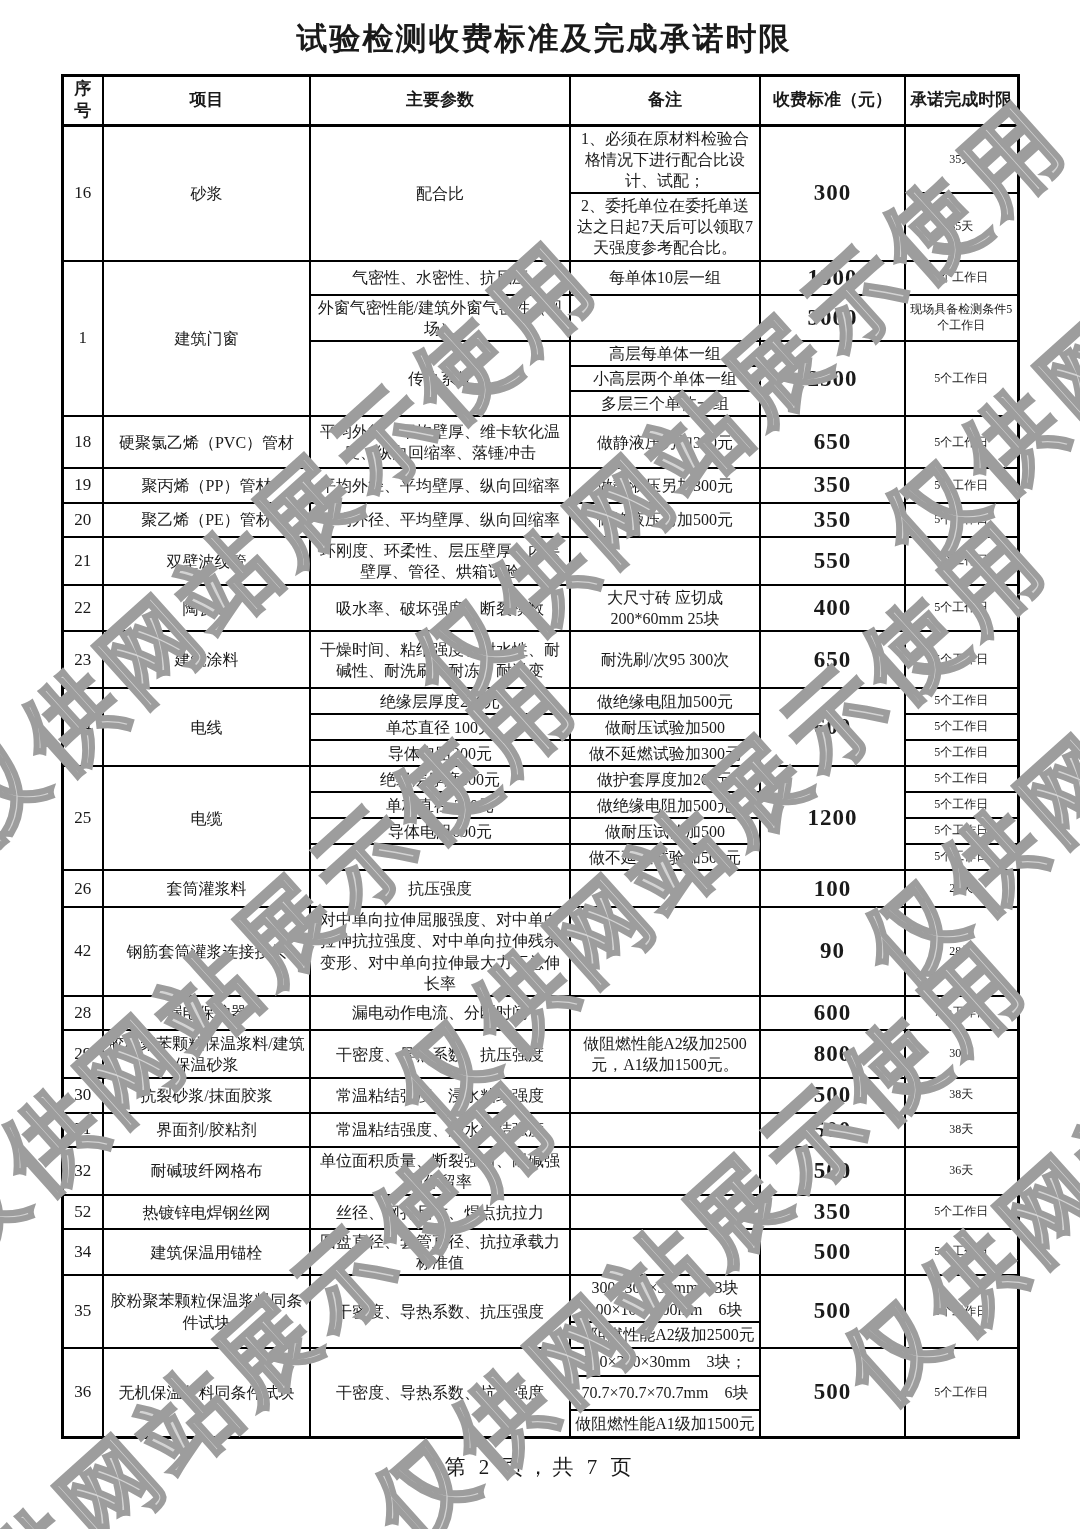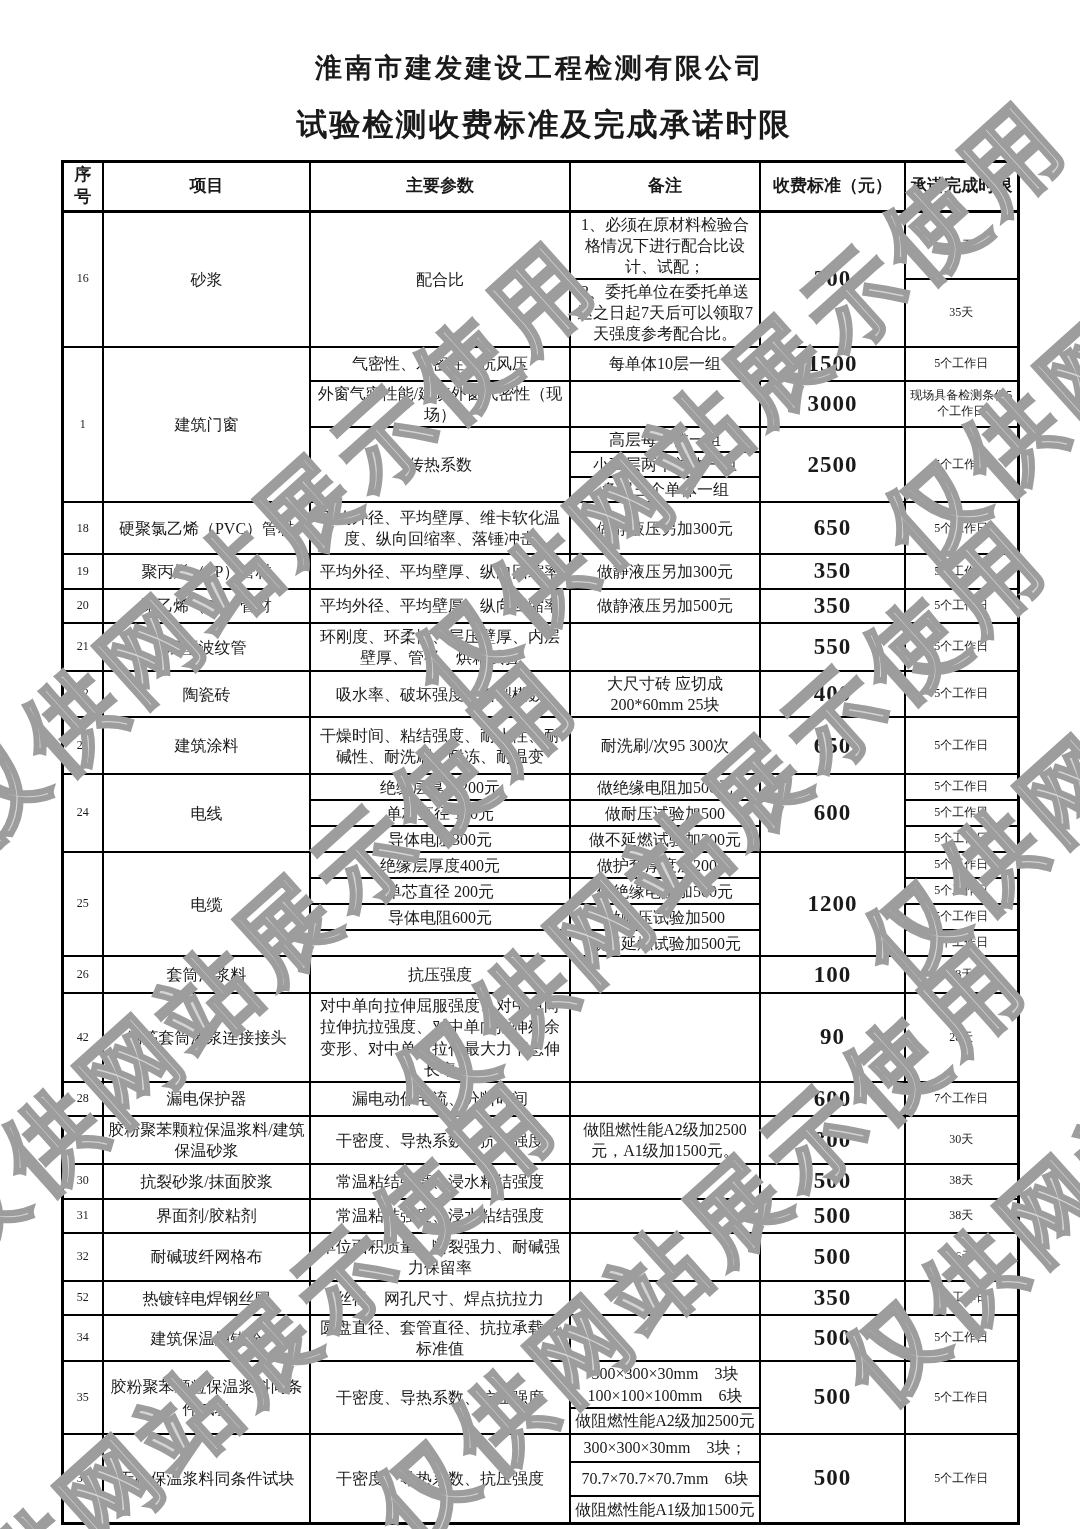--- a/index.html
+++ b/index.html
@@ -48,21 +48,21 @@
     white-space: pre-line;
     overflow: hidden;
   }
   .fee-table th {
     font-size: 17px;
     font-weight: bold;
     border-bottom: 3px solid #000;
     font-family: "Liberation Sans", sans-serif;
     height: 36px;
   }
-  td.c-no   { font-size: 12px; text-align: center; }
+  td.c-no   { font-size: 17px; text-align: center; }
   td.c-fee  { font-size: 23px; letter-spacing: 1px; font-weight: bold; }
   td.c-time { font-size: 12px; }
   .page-footer {
     text-align: center;
     margin-top: 14px;
     font-size: 21px;
     letter-spacing: 4px;
   }
   .watermark-layer {
     position: absolute;
@@ -97,21 +97,20 @@
     <span class="wm" style="left:900px;  top:480px;">仅供网站展示使用</span>
     <span class="wm" style="left:-60px;  top:1180px;">仅供网站展示使用</span>
     <span class="wm" style="left:410px;  top:1040px;">仅供网站展示使用</span>
     <span class="wm" style="left:880px;  top:900px;">仅供网站展示使用</span>
     <span class="wm" style="left:-80px;  top:1600px;">仅供网站展示使用</span>
     <span class="wm" style="left:390px;  top:1460px;">仅供网站展示使用</span>
     <span class="wm" style="left:860px;  top:1320px;">仅供网站展示使用</span>
   </div>
 
   <div class="content">
-    <div class="company-name">淮南市建发建设工程检测有限公司</div>
     <div class="page-title">试验检测收费标准及完成承诺时限</div>
 
     <table class="fee-table">
       <colgroup>
         <col style="width:41px">
           <col style="width:207px">
           <col style="width:260px">
         <col style="width:190px">
           <col style="width:145px">
           <col style="width:113px">

